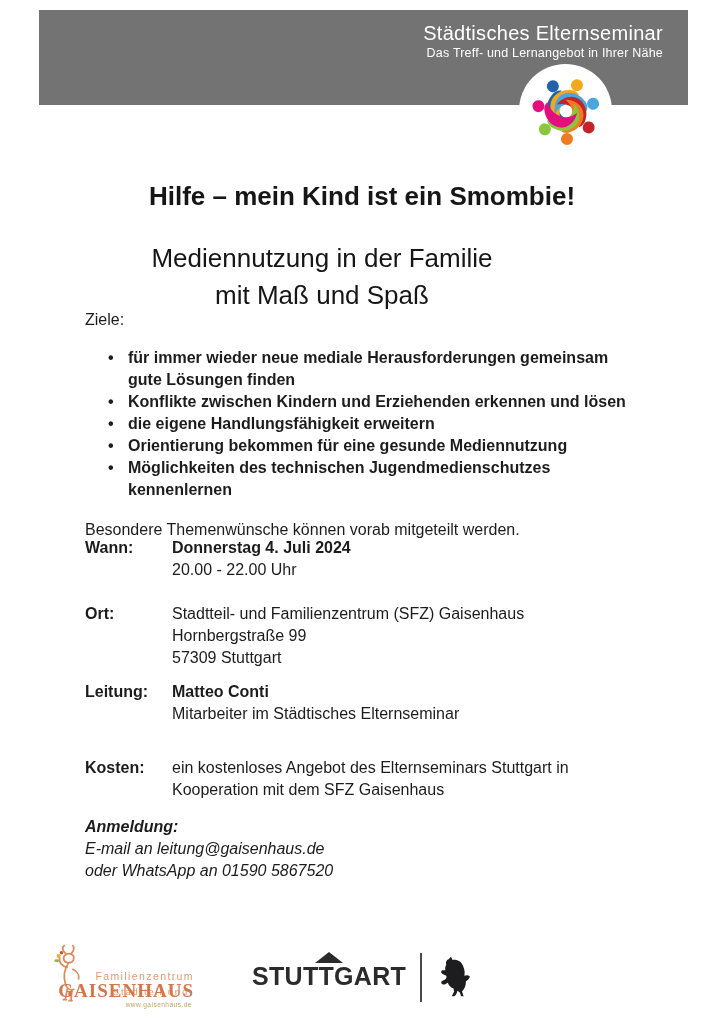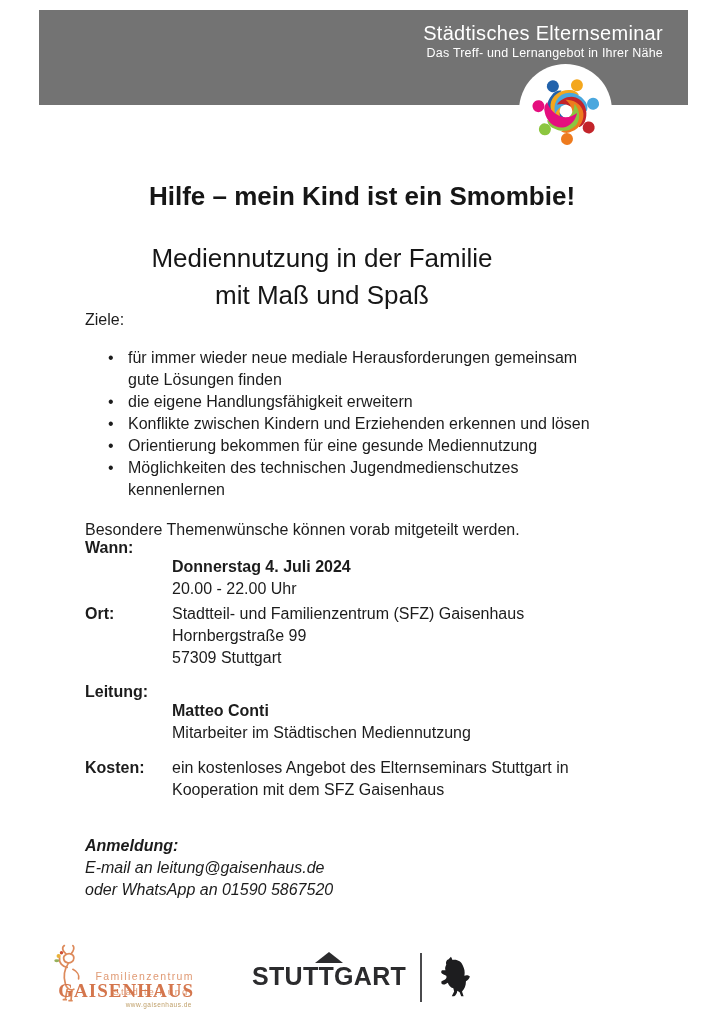--- a/index.html
+++ b/index.html
@@ -16,25 +16,25 @@
   .logo-circle{position:absolute;left:519px;top:64px;width:93px;height:93px;border-radius:50%;
                background:#ffffff;display:flex;align-items:center;justify-content:center;}
 
   
   .title{position:absolute;left:0;top:180px;width:724px;margin:0;text-align:center;
          font-size:26px;line-height:32px;font-weight:bold;color:#161616;}
   .subtitle{position:absolute;left:0;top:240px;width:644px;text-align:center;
             font-size:26px;line-height:37px;color:#161616;}
 
   
-  .b{font-weight:bold;margin-top:19px;}
+  .b{font-weight:bold;}
   .ziele{position:absolute;left:85px;top:311px;font-size:16px;font-weight:normal;}
   .goals{position:absolute;left:106px;top:347px;width:525px;margin:0;padding:0;list-style:none;
          font-size:16px;line-height:22px;}
-  .goals li{position:relative;padding-left:22px;margin:0;}
+  .goals li{position:relative;padding-left:22px;margin:0;font-weight:bold;}
   .goals li::before{content:"•";position:absolute;left:2px;top:0;font-size:16px;}
   .goals .gl{display:block;}
   .note{position:absolute;left:85px;top:503px;font-size:16px;line-height:22px;}
 
   .sec{position:absolute;left:85px;width:560px;font-size:16px;line-height:22px;}
   .sec .lbl{position:absolute;left:0;top:0;font-weight:bold;}
   .sec .val{margin-left:87px;}
   #sec-wann{top:537px;}
   #sec-ort{top:603px;}
   #sec-leitung{top:681px;}
@@ -110,24 +110,24 @@
     <div>mit Maß und Spaß</div>
   </div>
 
   <div class="ziele">Ziele:</div>
   <ul class="goals">
     <li>
       <span class="gl">für immer wieder neue mediale Herausforderungen gemeinsam</span>
       <span class="gl">gute Lösungen finden</span>
     </li>
     <li>
+      <span class="gl">Konflikte zwischen Kindern und Erziehenden erkennen und lösen</span>
+    </li>
+    <li>
       <span class="gl">die eigene Handlungsfähigkeit erweitern</span>
-    </li>
-    <li>
-      <span class="gl">Konflikte zwischen Kindern und Erziehenden erkennen und lösen</span>
     </li>
     <li>
       <span class="gl">Orientierung bekommen für eine gesunde Mediennutzung</span>
     </li>
     <li>
       <span class="gl">Möglichkeiten des technischen Jugendmedienschutzes</span>
       <span class="gl">kennenlernen</span>
     </li>
   </ul>
 
@@ -147,21 +147,21 @@
       <div>Stadtteil- und Familienzentrum (SFZ) Gaisenhaus</div>
       <div>Hornbergstraße 99</div>
       <div>57309 Stuttgart</div>
     </div>
   </div>
 
   <div class="sec" id="sec-leitung">
     <span class="lbl">Leitung:</span>
     <div class="val">
       <div class="b">Matteo Conti</div>
-      <div>Mitarbeiter im Städtischen Mediennutzung</div>
+      <div>Mitarbeiter im Städtisches Elternseminar</div>
     </div>
   </div>
 
   <div class="sec" id="sec-kosten">
     <span class="lbl">Kosten:</span>
     <div class="val">
       <div>ein kostenloses Angebot des Elternseminars Stuttgart in</div>
       <div>Kooperation mit dem SFZ Gaisenhaus</div>
     </div>
   </div>

